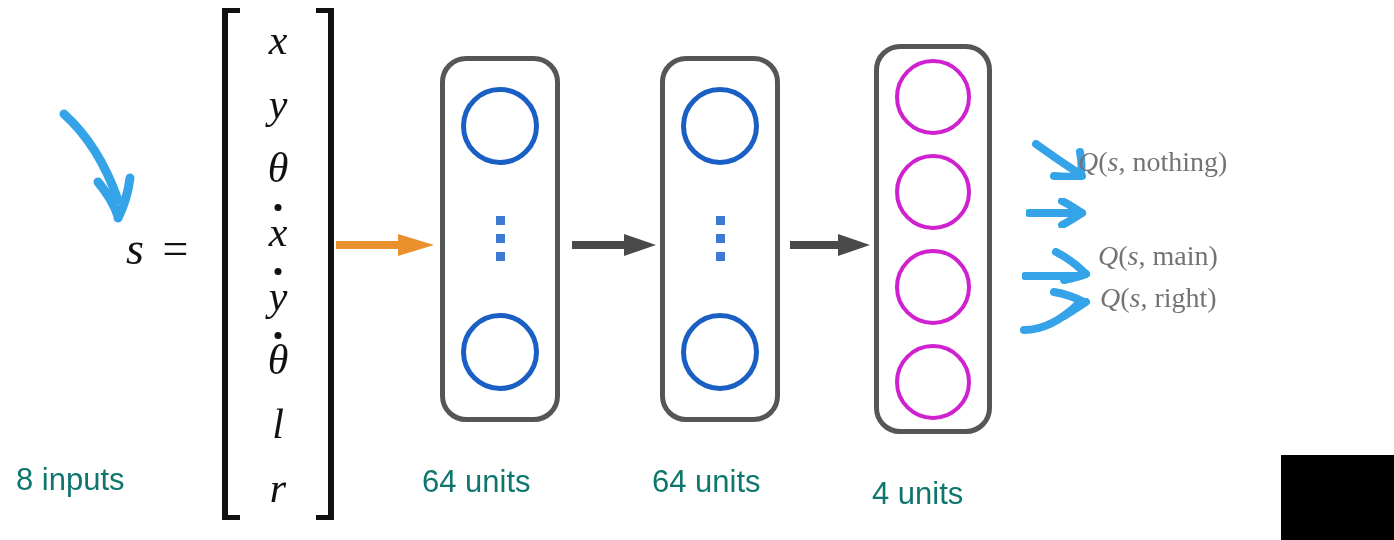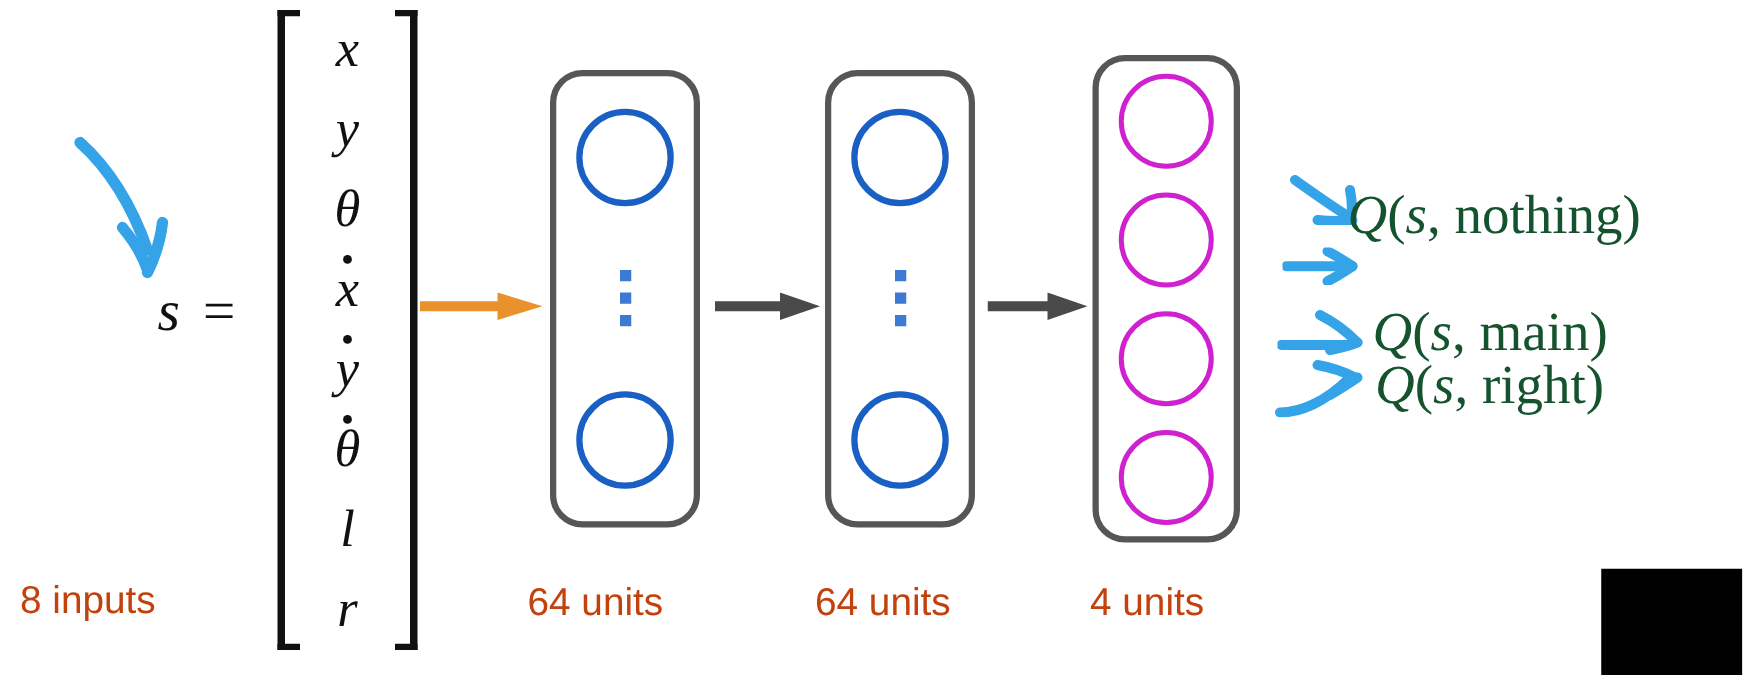--- a/index.html
+++ b/index.html
@@ -84,27 +84,27 @@
     width: 7px;
     height: 7px;
     border-radius: 50%;
     background: #111111;
   }
 
   .caption {
     position: absolute;
     font-family: "Liberation Sans", sans-serif;
     font-size: 31px;
-    color: #c2410c;
+    color: #0f766e;
     white-space: nowrap;
   }
   #cap-inputs  { left: 16px;  top: 462px; }
   #cap-h1      { left: 422px; top: 464px; }
   #cap-h2      { left: 652px; top: 464px; }
-  #cap-out     { left: 872px; top: 464px; }
+  #cap-out     { left: 872px; top: 476px; }
 
   
   .layer-box {
     position: absolute;
     border: 5px solid #565656;
     border-radius: 26px;
     background: #ffffff;
     box-sizing: border-box;
   }
   #layer-h1 { left: 440px; top: 56px; width: 120px; height: 366px; }
@@ -161,22 +161,22 @@
   #arrow-hand-state { left: 58px;  top: 108px; width: 96px;  height: 118px; }
   #arrow-q-nothing  { left: 1032px; top: 140px; width: 56px; height: 40px; }
   #arrow-q-left     { left: 1026px; top: 198px; width: 62px; height: 30px; }
   #arrow-q-main     { left: 1022px; top: 248px; width: 70px; height: 36px; }
   #arrow-q-right    { left: 1020px; top: 288px; width: 72px; height: 46px; }
 
   
   .q-label {
     position: absolute;
     font-family: "Liberation Serif", serif;
-    font-size: 44px;
-    color: #14532d;
+    font-size: 28px;
+    color: #737373;
     white-space: nowrap;
   }
   .q-label .it {
     font-style: italic;
   }
   #q-nothing { left: 1078px; top: 146px; }
   #q-left    { left: 1102px; top: 194px; }
   #q-main    { left: 1098px; top: 240px; }
   #q-right   { left: 1100px; top: 282px; }
 

